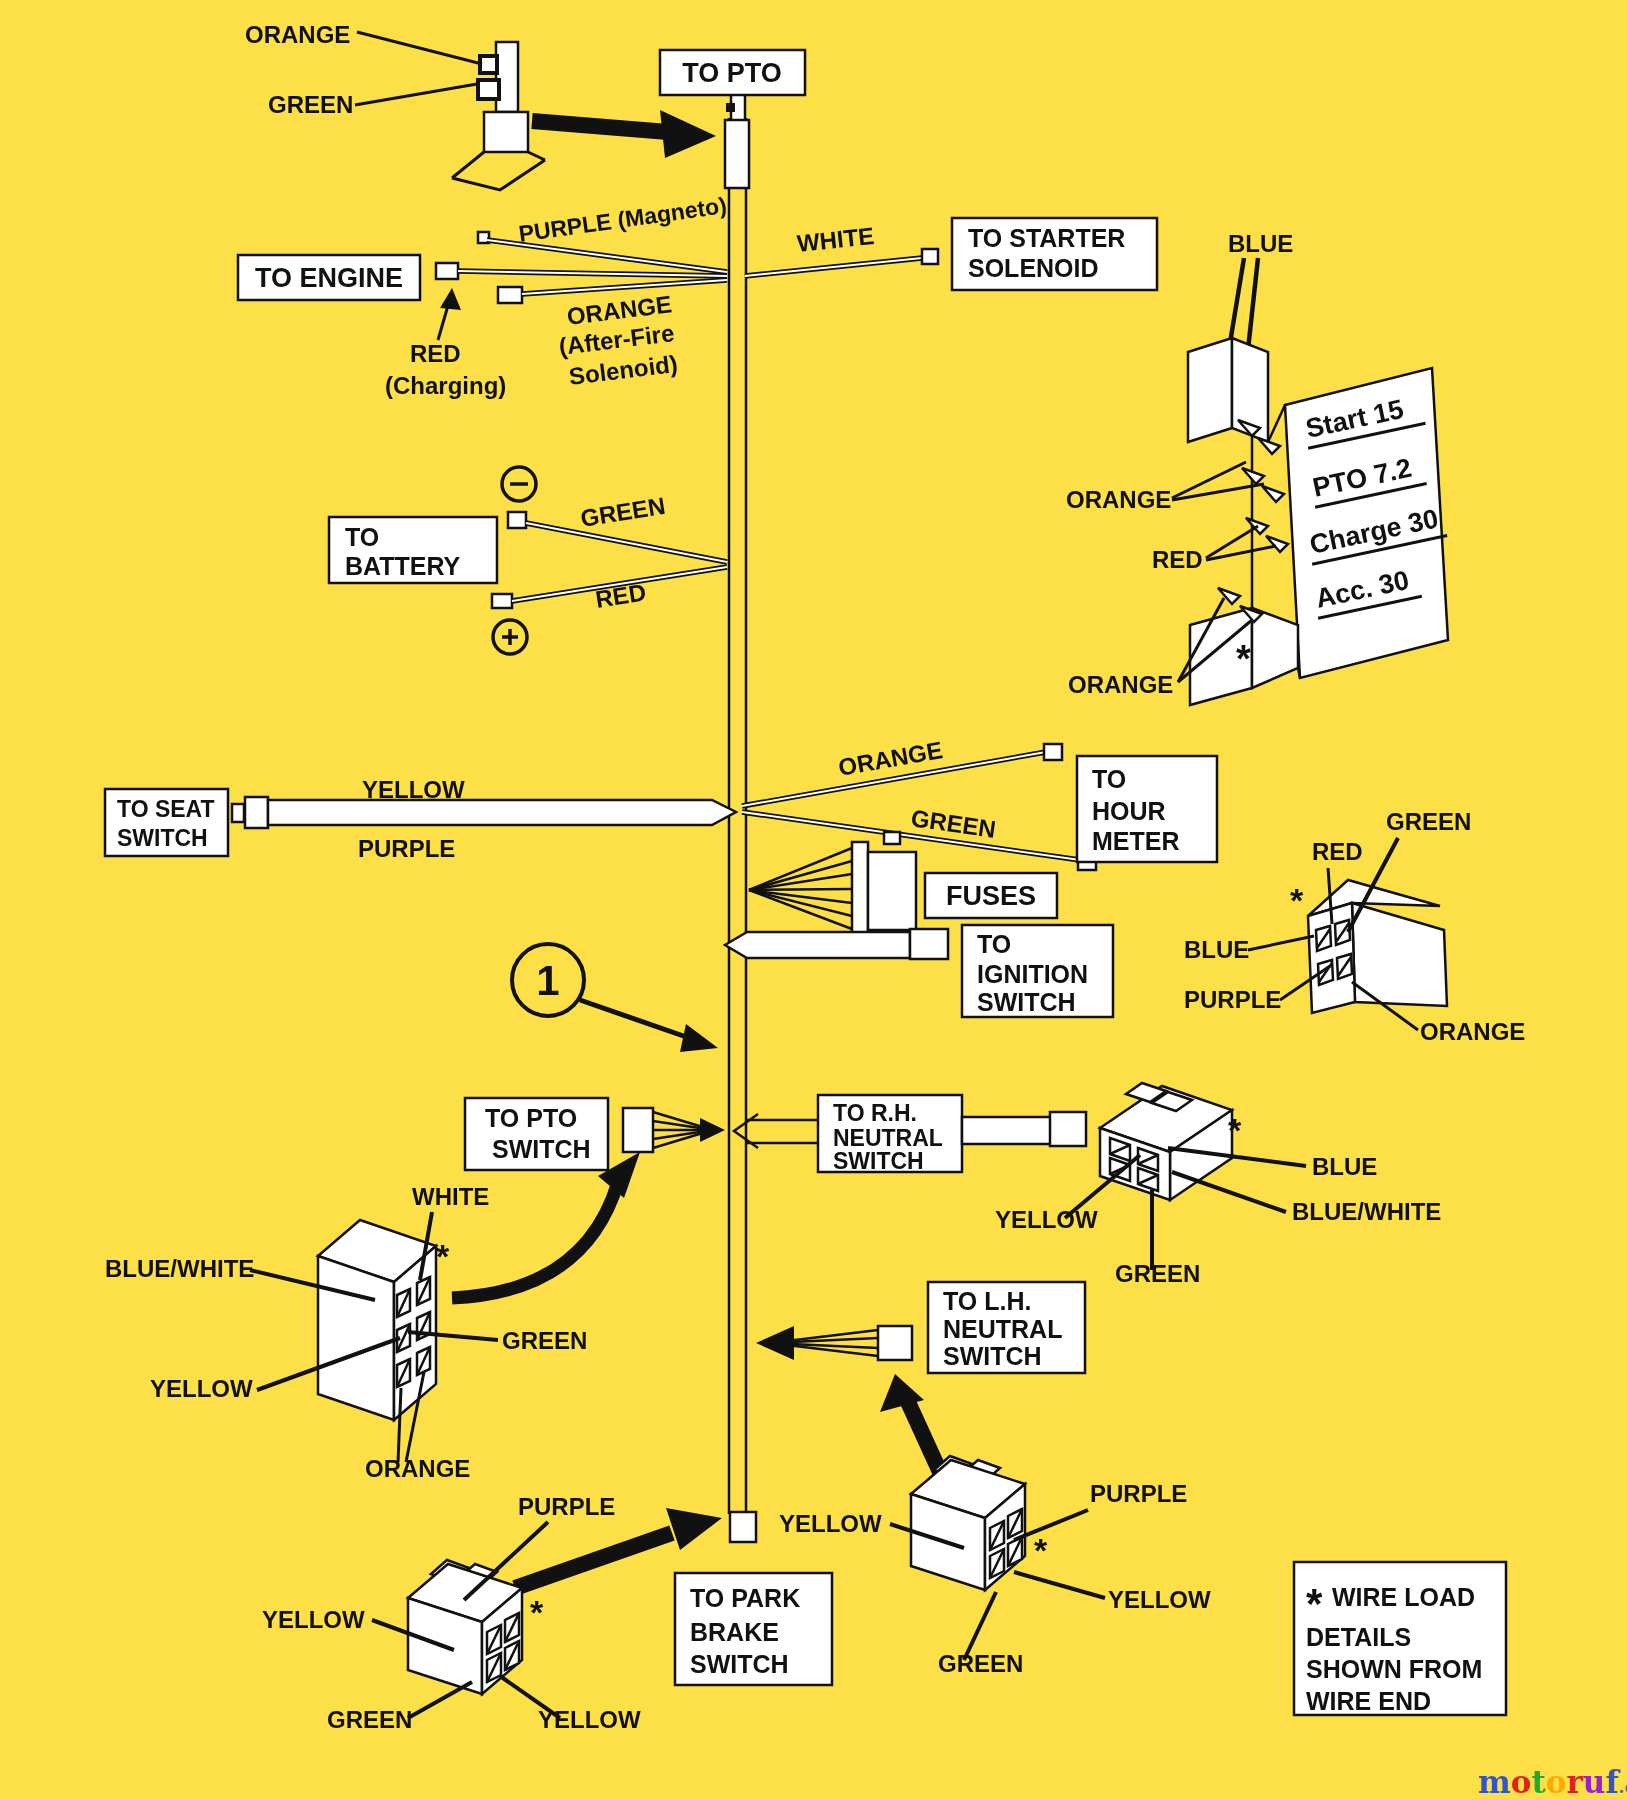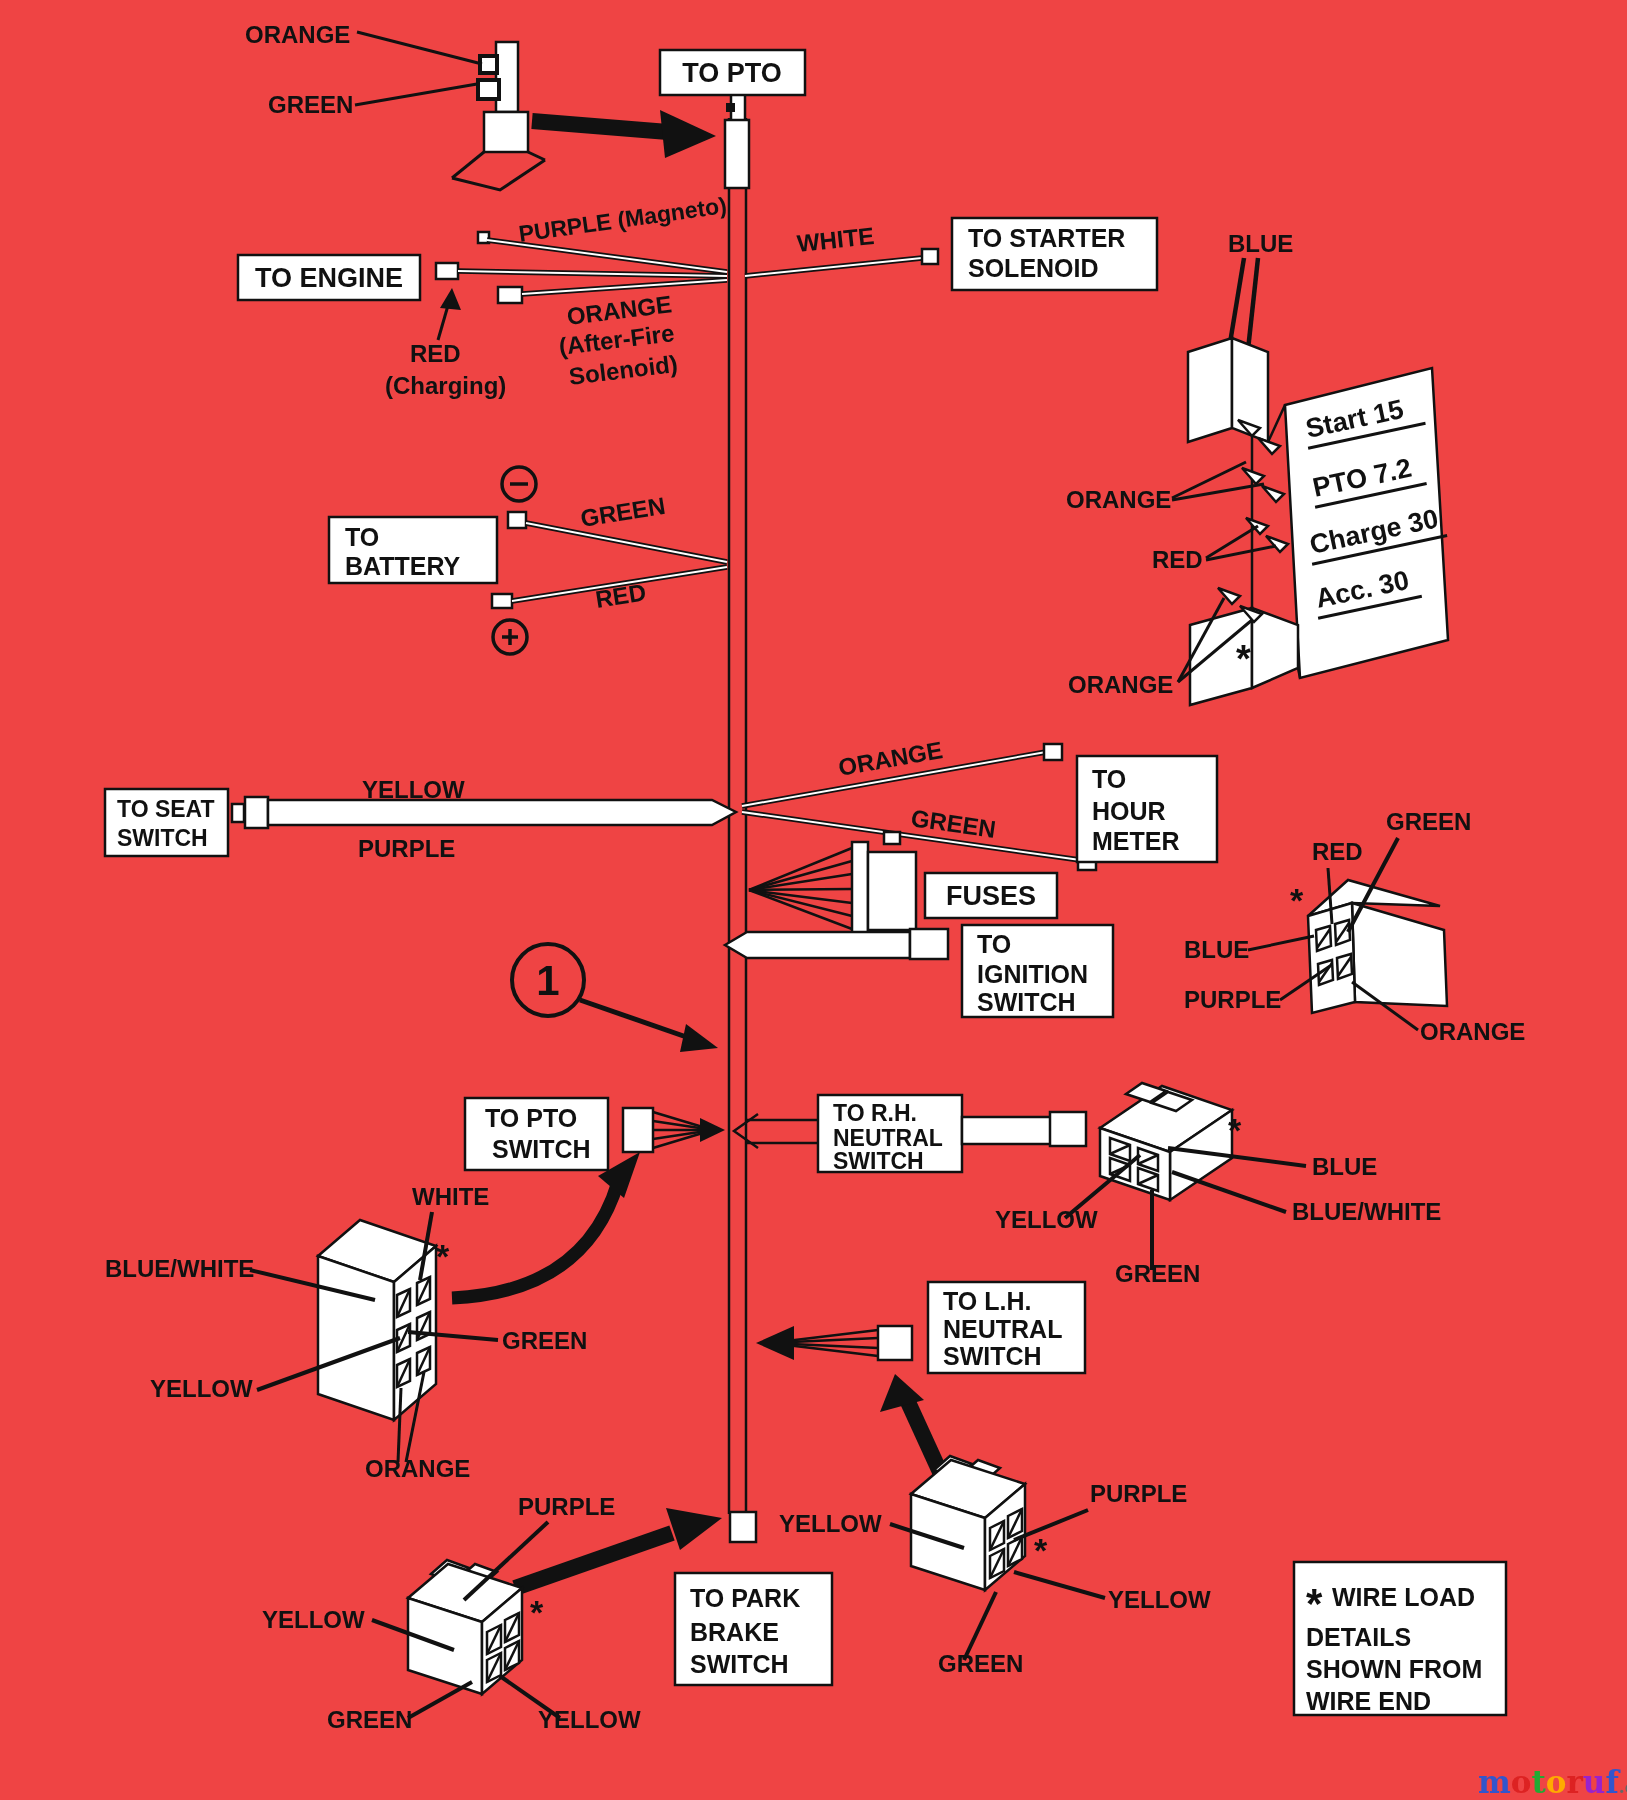--- a/index.html
+++ b/index.html
@@ -1,16 +1,16 @@
 <!DOCTYPE html>
 <html><head>
 <meta charset="utf-8">
 <style>
   html,body { margin:0; padding:0; background:#ffffff; }
-  .stage { width:1627px; height:1800px; position:relative; background:#ef4444; }
+  .stage { width:1627px; height:1800px; position:relative; background:#fde047; }
   svg { display:block; }
   text { font-family:"Liberation Sans","DejaVu Sans",sans-serif; fill:#111; }
   .lbl   { font-weight:bold; font-size:24px; }
   .lblsm { font-weight:bold; font-size:23px; }
   .boxt  { font-weight:bold; font-size:25px; }
   .boxtb { font-weight:bold; font-size:27px; }
   .rating{ font-weight:bold; font-size:27px; }
   .ast   { font-weight:bold; font-size:38px; }
   .callout { font-weight:bold; font-size:42px; }
   .wm    { font-family:"DejaVu Serif","Liberation Serif",serif; font-weight:bold; font-size:31px; }

